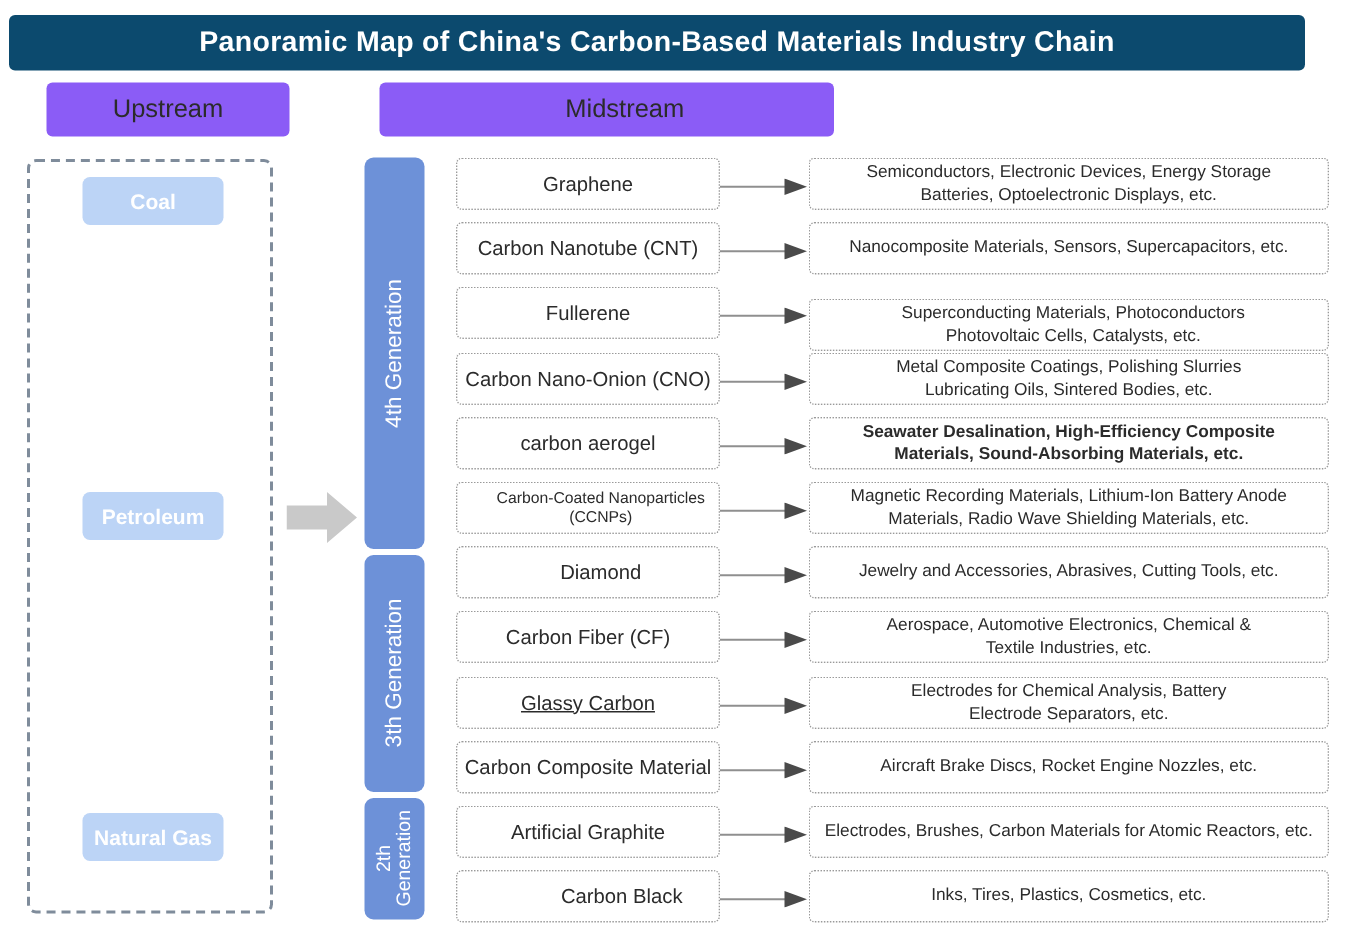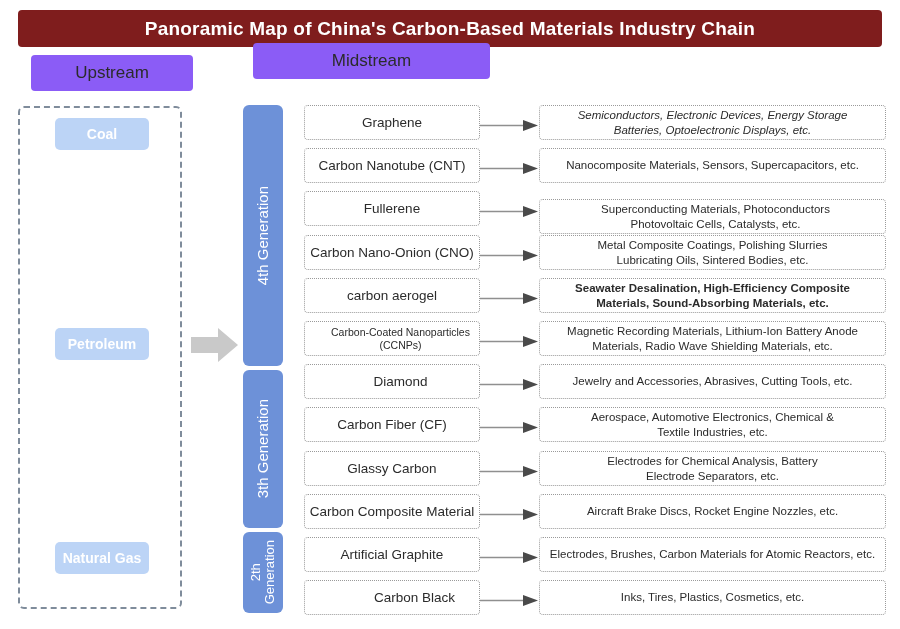--- a/index.html
+++ b/index.html
@@ -15,25 +15,25 @@
     position: relative;
     width: 900px;
     height: 629px;
     background: #ffffff;
     overflow: hidden;
   }
 
   
   .title-bar {
     position: absolute;
-    left: 18px;
+    left: 6px;
     top: 10px;
     width: 864px;
     height: 37px;
-    background: #7f1d1d;
+    background: #0c4a6e;
     border-radius: 4px;
     display: flex;
     align-items: center;
     justify-content: center;
     color: #ffffff;
     font-size: 19px;
     font-weight: bold;
     letter-spacing: 0.2px;
   }
 
@@ -44,21 +44,21 @@
     background: #8b5cf6;
     border-radius: 4px;
     display: flex;
     align-items: center;
     justify-content: center;
     color: #2b2b2b;
     font-size: 17px;
     margin-left: 11px;
   }
   #head-upstream   { left: 20px;  top: 55px; width: 162px; }
-  #head-midstream  { left: 242px; top: 43px; width: 237px; }
+  #head-midstream  { left: 242px; top: 55px; width: 279px; padding-left: 24px; }
   #head-downstream { left: 539px; top: 55px; width: 347px; }
 
   
   .upstream-box {
     position: absolute;
     left: 18px;
     top: 106px;
     width: 164px;
     height: 503px;
     border: 2px dashed #7f8c9b;
@@ -198,21 +198,21 @@
     <span>2th
 Generation</span>
   </div>
 
   <div id="rows-layer">
       <div class="mid-item" style="top: 105px; white-space: pre-line; text-align: right;">Graphene</div>
       <div class="connector" style="top: 117px;"><svg width="59" height="11" viewBox="0 0 59 11" xmlns="http://www.w3.org/2000/svg">
           <line x1="0" y1="5.5" x2="44" y2="5.5" stroke="#8f8f8f" stroke-width="1.4"></line>
           <polygon points="43,0 58,5.5 43,11" fill="#4a4a4a"></polygon>
         </svg></div>
-      <div class="down-item" style="top: 105px; font-style: italic;">Semiconductors, Electronic Devices, Energy Storage
+      <div class="down-item" style="top: 105px;">Semiconductors, Electronic Devices, Energy Storage
 Batteries, Optoelectronic Displays, etc.</div>
       <div class="mid-item" style="top: 148px; white-space: pre-line;">Carbon Nanotube (CNT)</div>
       <div class="connector" style="top: 160px;"><svg width="59" height="11" viewBox="0 0 59 11" xmlns="http://www.w3.org/2000/svg">
           <line x1="0" y1="5.5" x2="44" y2="5.5" stroke="#8f8f8f" stroke-width="1.4"></line>
           <polygon points="43,0 58,5.5 43,11" fill="#4a4a4a"></polygon>
         </svg></div>
       <div class="down-item" style="top: 148px;">Nanocomposite Materials, Sensors, Supercapacitors, etc.</div>
       <div class="mid-item" style="top: 191px; white-space: pre-line;">Fullerene</div>
       <div class="connector" style="top: 203px;"><svg width="59" height="11" viewBox="0 0 59 11" xmlns="http://www.w3.org/2000/svg">
           <line x1="0" y1="5.5" x2="44" y2="5.5" stroke="#8f8f8f" stroke-width="1.4"></line>
@@ -248,21 +248,21 @@
           <polygon points="43,0 58,5.5 43,11" fill="#4a4a4a"></polygon>
         </svg></div>
       <div class="down-item" style="top: 364px;">Jewelry and Accessories, Abrasives, Cutting Tools, etc.</div>
       <div class="mid-item" style="top: 407px; white-space: pre-line; text-align: right;">Carbon Fiber (CF)</div>
       <div class="connector" style="top: 419px;"><svg width="59" height="11" viewBox="0 0 59 11" xmlns="http://www.w3.org/2000/svg">
           <line x1="0" y1="5.5" x2="44" y2="5.5" stroke="#8f8f8f" stroke-width="1.4"></line>
           <polygon points="43,0 58,5.5 43,11" fill="#4a4a4a"></polygon>
         </svg></div>
       <div class="down-item" style="top: 407px;">Aerospace, Automotive Electronics, Chemical &amp;
 Textile Industries, etc.</div>
-      <div class="mid-item" style="top: 451px; white-space: pre-line;">Glassy Carbon</div>
+      <div class="mid-item" style="top: 451px; white-space: pre-line; text-decoration: underline;">Glassy Carbon</div>
       <div class="connector" style="top: 463px;"><svg width="59" height="11" viewBox="0 0 59 11" xmlns="http://www.w3.org/2000/svg">
           <line x1="0" y1="5.5" x2="44" y2="5.5" stroke="#8f8f8f" stroke-width="1.4"></line>
           <polygon points="43,0 58,5.5 43,11" fill="#4a4a4a"></polygon>
         </svg></div>
       <div class="down-item" style="top: 451px;">Electrodes for Chemical Analysis, Battery
 Electrode Separators, etc.</div>
       <div class="mid-item" style="top: 494px; white-space: pre-line;">Carbon Composite Material</div>
       <div class="connector" style="top: 506px;"><svg width="59" height="11" viewBox="0 0 59 11" xmlns="http://www.w3.org/2000/svg">
           <line x1="0" y1="5.5" x2="44" y2="5.5" stroke="#8f8f8f" stroke-width="1.4"></line>
           <polygon points="43,0 58,5.5 43,11" fill="#4a4a4a"></polygon>

